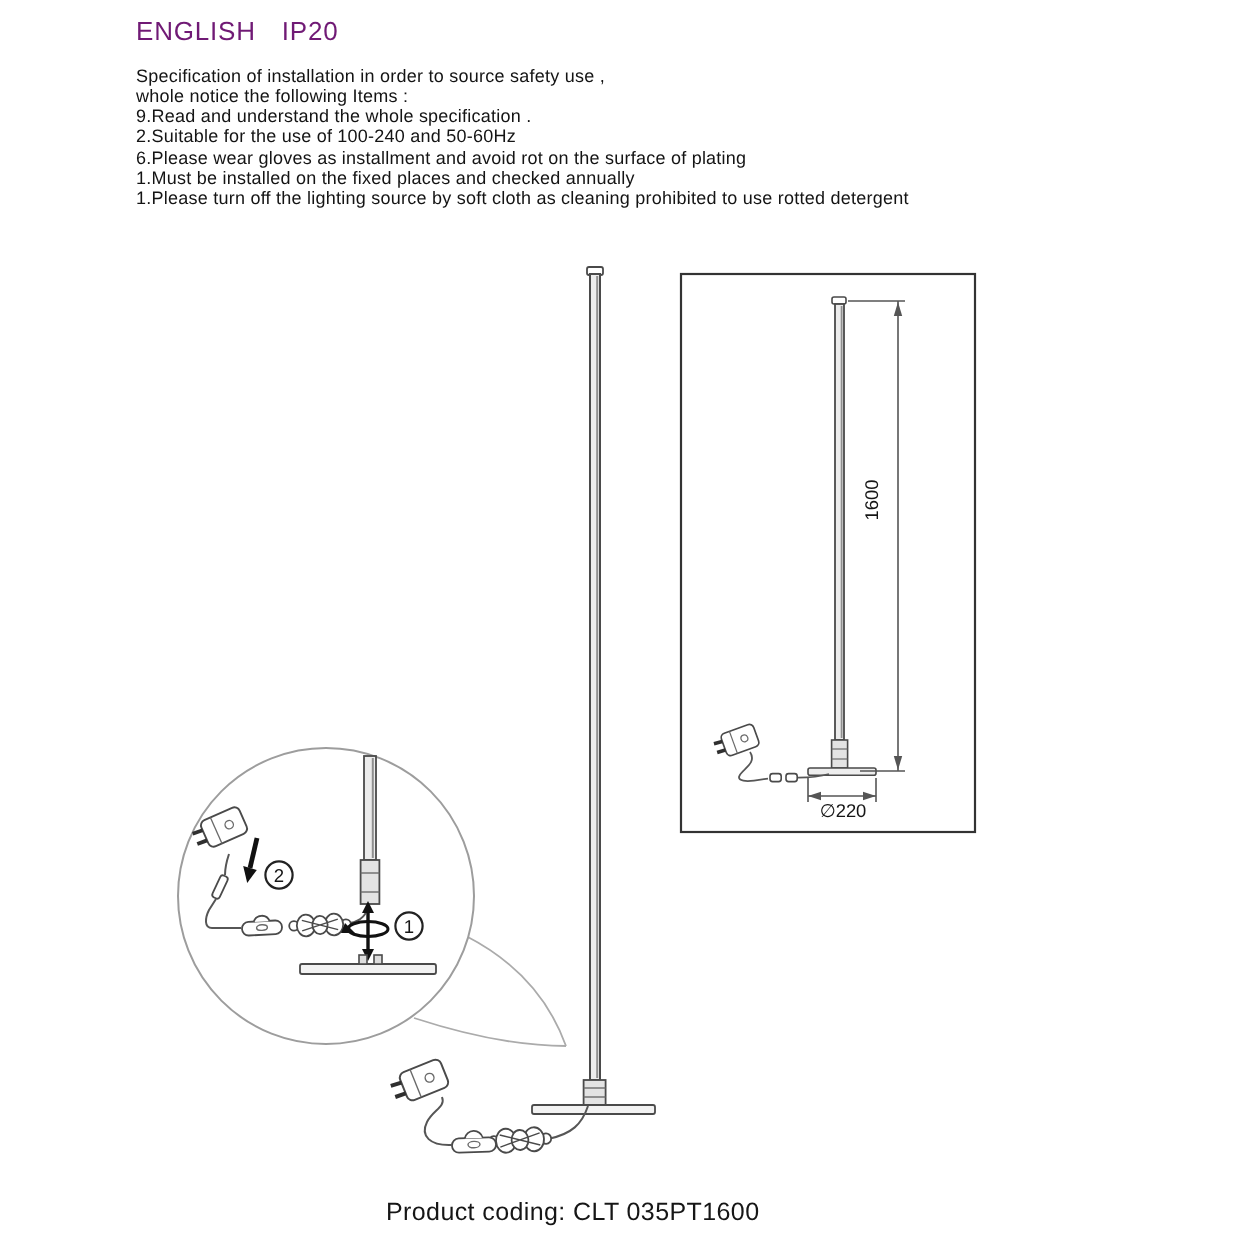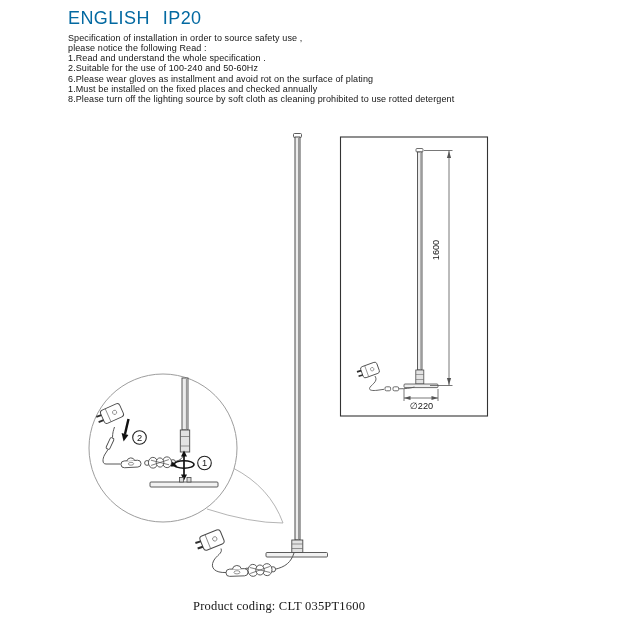--- a/index.html
+++ b/index.html
@@ -1,42 +1,42 @@
 <!DOCTYPE html>
 <html><head>
 <meta charset="utf-8">
 <style>
   html,body{margin:0;padding:0;background:#fff;}
   #page{position:relative;width:630px;height:630px;background:#ffffff;overflow:hidden;
         font-family:"Liberation Sans", sans-serif;color:#111;}
-  .title{position:absolute;left:68px;top:8px;font-size:18px;letter-spacing:.4px;color:#0369a1;}
+  .title{position:absolute;left:68px;top:8px;font-size:13px;letter-spacing:.4px;color:#701a75;}
   .title .gap{display:inline-block;width:13px;}
   .spec{position:absolute;left:68px;top:33px;font-size:9px;line-height:10.15px;
         letter-spacing:.12px;color:#141414;white-space:nowrap;}
-  .footer{position:absolute;left:193px;top:599px;font-size:12.5px;color:#161616;letter-spacing:.2px;font-family:Liberation Serif, serif;}
+  .footer{position:absolute;left:193px;top:599px;font-size:12.5px;color:#161616;letter-spacing:.2px;}
   svg{position:absolute;left:0;top:0;}
   svg text{font-family:"Liberation Sans", sans-serif;fill:#161616;}
   .dimtxt{font-size:9.2px;}
   .badge-num{font-size:9.3px;}
 </style>
 </head>
 <body>
 
 <div id="page">
 
   <div class="title"><span>ENGLISH</span><span class="gap"></span><span>IP20</span></div>
 
   <div class="spec">
     <div>Specification of installation in order to source safety use ,</div>
-    <div>please notice the following Read :</div>
-    <div>1.Read and understand the whole specification .</div>
+    <div>whole notice the following Items :</div>
+    <div>9.Read and understand the whole specification .</div>
     <div>2.Suitable for the use of 100-240 and 50-60Hz</div>
     <div>6.Please wear gloves as installment and avoid rot on the surface of plating</div>
     <div>1.Must be installed on the fixed places and checked annually</div>
-    <div>8.Please turn off the lighting source by soft cloth as cleaning prohibited to use rotted detergent</div>
+    <div>1.Please turn off the lighting source by soft cloth as cleaning prohibited to use rotted detergent</div>
   </div>
 
   <svg width="630" height="630" viewBox="0 0 630 630">
 
     <g stroke="#ababab" stroke-width="0.9" fill="none">
       <path d="M 233,468 Q 270,487 283,523"></path>
       <path d="M 207,509 Q 250,523 283,523"></path>
     </g>
 
     <g>

